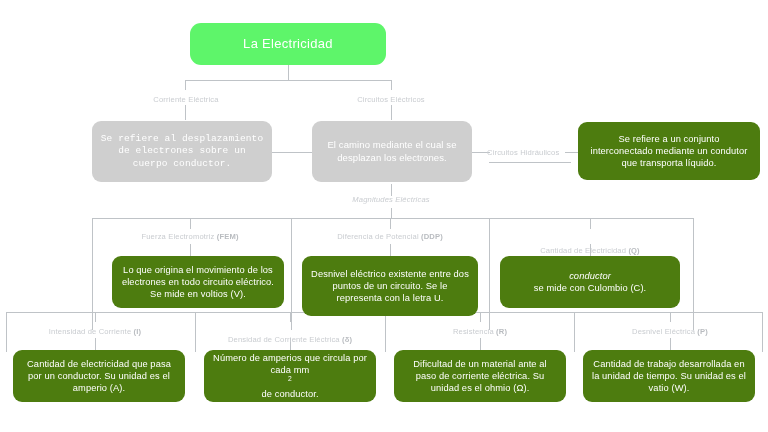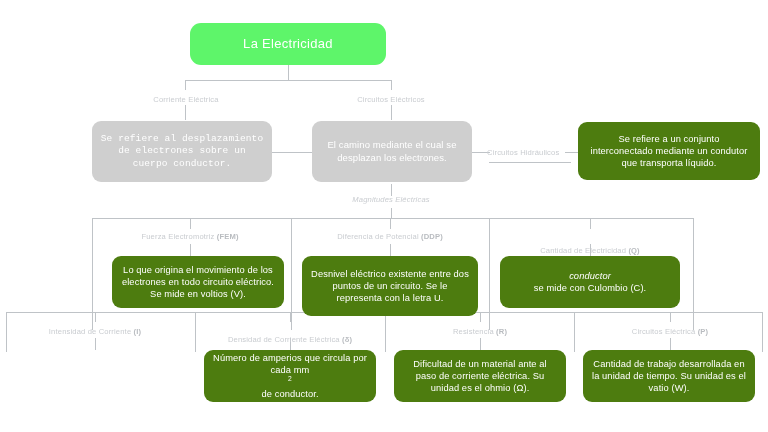--- a/index.html
+++ b/index.html
@@ -149,22 +149,25 @@
   <div class="node blue" style="left:500px;top:256px;width:180px;height:52px;">
     <span>
         <span class="it">conductor</span>
         <span> se mide con Culombio (C).</span>
       </span>
   </div>
 
   <div class="elabel" style="left:25px;top:328px;width:140px;"><span>Intensidad de Corriente </span><b>(I)</b></div>
   <div class="elabel" style="left:215px;top:328px;width:150px;margin-top:8px;"><span>Densidad de Corriente Eléctrica </span><b>(δ)</b></div>
   <div class="elabel" style="left:420px;top:328px;width:120px;"><span>Resistencia </span><b>(R)</b></div>
-  <div class="elabel" style="left:605px;top:328px;width:130px;"><span>Circuitos Eléctrica </span><b>(P)</b></div>
+  <div class="elabel" style="left:605px;top:328px;width:130px;"><span>Desnivel Eléctrica </span><b>(P)</b></div>
 
+  <div class="node blue" style="left:13px;top:350px;width:172px;height:52px;">
+    <span>Cantidad de electricidad que pasa por un conductor. Su unidad es el amperio (A).</span>
+  </div>
   <div class="node blue" style="left:204px;top:350px;width:172px;height:52px;">
     <span><span>Número de amperios que circula por cada mm</span><sup>2</sup><span> de conductor.</span></span>
   </div>
   <div class="node blue" style="left:394px;top:350px;width:172px;height:52px;">
     <span>Dificultad de un material ante al paso de corriente eléctrica. Su unidad es el ohmio (Ω).</span>
   </div>
   <div class="node blue" style="left:583px;top:350px;width:172px;height:52px;align-items:center;">
     <span>Cantidad de trabajo desarrollada en la unidad de tiempo. Su unidad es el vatio (W).</span>
   </div>
 

